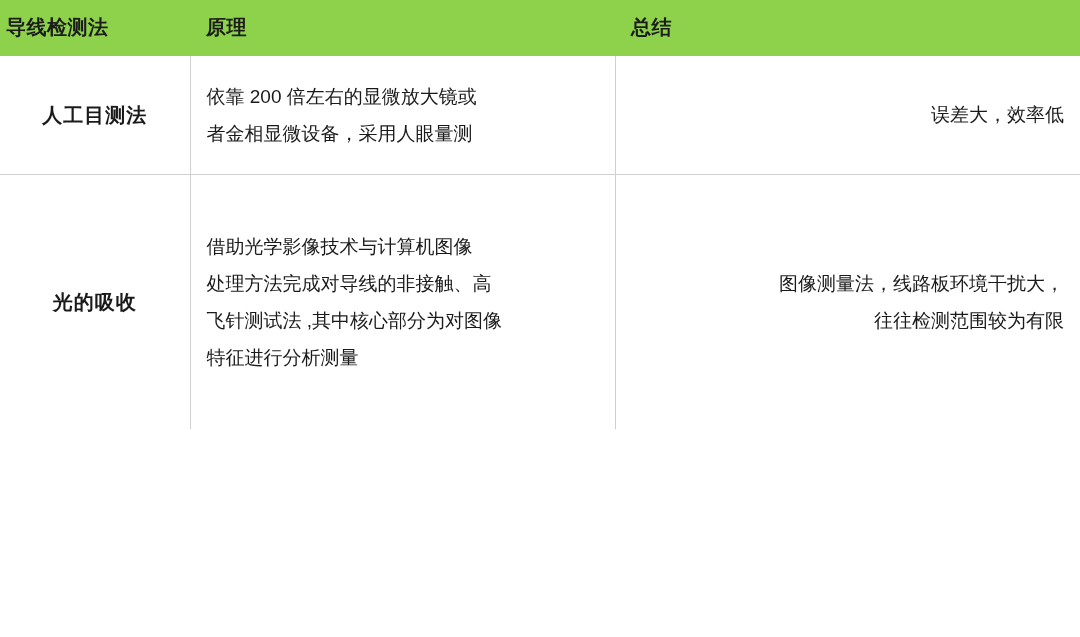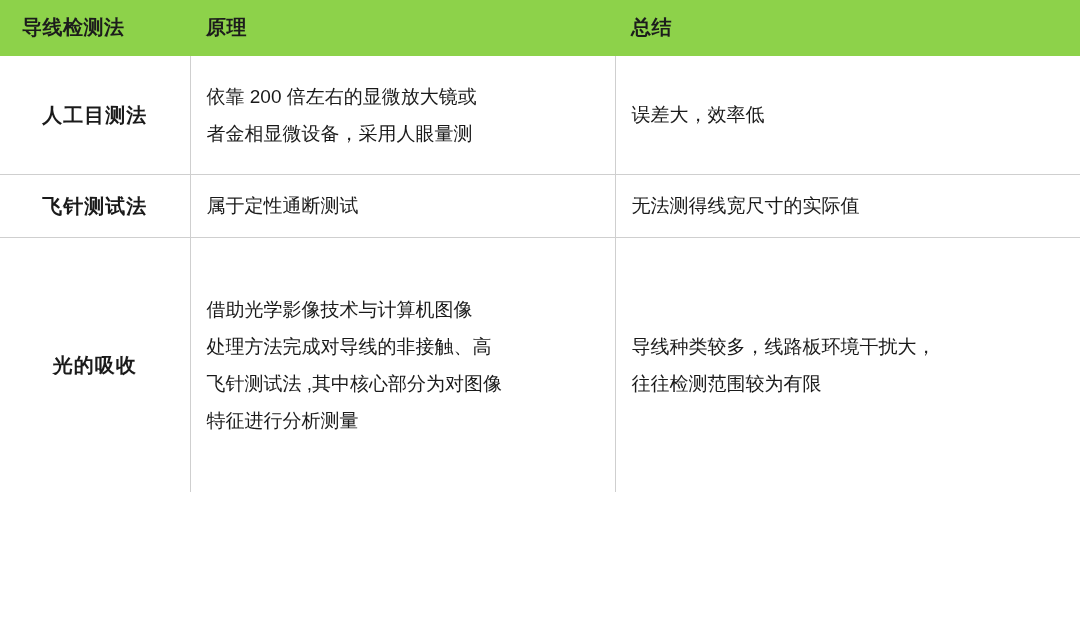--- a/index.html
+++ b/index.html
@@ -31,41 +31,42 @@
     background: #8DD24A;
     color: #1c1c1c;
     font-weight: bold;
     font-size: 20px;
     text-align: left;
     padding: 14px 16px 16px 16px;
     border: none;
     line-height: 1.3;
     letter-spacing: 0.5px;
   }
-  thead th.h0 { padding-left: 22px; }
+  thead th.h0 { padding-left: 6px; }
 
   tbody td {
     border-bottom: 1.5px solid #cfcfcf;
     border-right: 1.5px solid #cfcfcf;
     vertical-align: middle;
     font-size: 19px;
     line-height: 1.95;
     padding: 12px 16px;
     box-sizing: border-box;
   }
   tbody td.col-name {
     font-weight: bold;
     text-align: center;
     font-size: 20px;
     letter-spacing: 1px;
     line-height: 1.9;
     padding: 12px 12px;
   }
   tbody td.last-col {
     border-right: none;
+    text-align: right;
   }
   tbody tr:last-child td {
     border-bottom: none;
   }
   .cell-text {
     display: block;
     white-space: pre-line;
   }
   .col-name .cell-text {
     white-space: pre-line;
@@ -99,41 +100,30 @@
             <span class="cell-text">人工目测法</span>
           </td>
         <td class="col-principle">
             <span class="cell-text">依靠 200 倍左右的显微放大镜或
 者金相显微设备，采用人眼量测</span>
           </td>
         <td class="col-summary last-col">
             <span class="cell-text">误差大，效率低</span>
           </td>
       </tr>
-      <tr class="r1">
-        <td class="col-name">
-            <span class="cell-text">飞针测试法</span>
-          </td>
-        <td class="col-principle">
-            <span class="cell-text">属于定性通断测试</span>
-          </td>
-        <td class="col-summary last-col">
-            <span class="cell-text">无法测得线宽尺寸的实际值</span>
-          </td>
-      </tr>
       <tr class="r3">
         <td class="col-name">
             <span class="cell-text">光的吸收</span>
           </td>
         <td class="col-principle">
             <span class="cell-text">借助光学影像技术与计算机图像
 处理方法完成对导线的非接触、高
 飞针测试法 ,其中核心部分为对图像
 特征进行分析测量</span>
           </td>
         <td class="col-summary last-col">
-            <span class="cell-text">导线种类较多，线路板环境干扰大，
+            <span class="cell-text">图像测量法，线路板环境干扰大，
 往往检测范围较为有限</span>
           </td>
       </tr>
     </tbody>
   </table>
 </div>
 
 </body></html>

